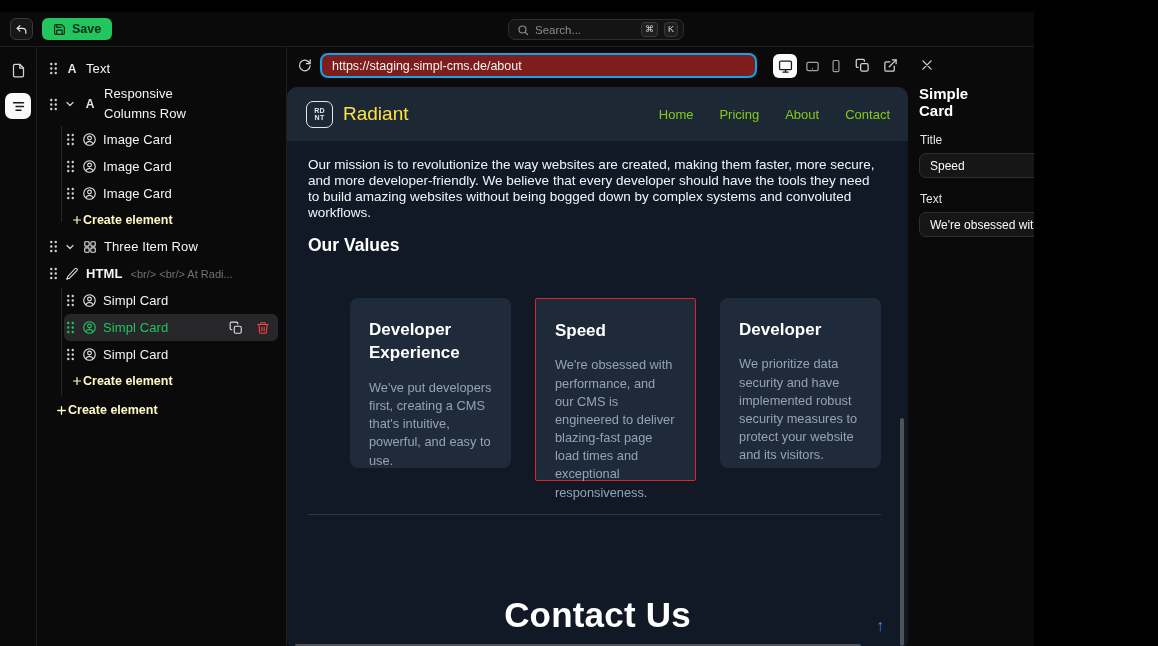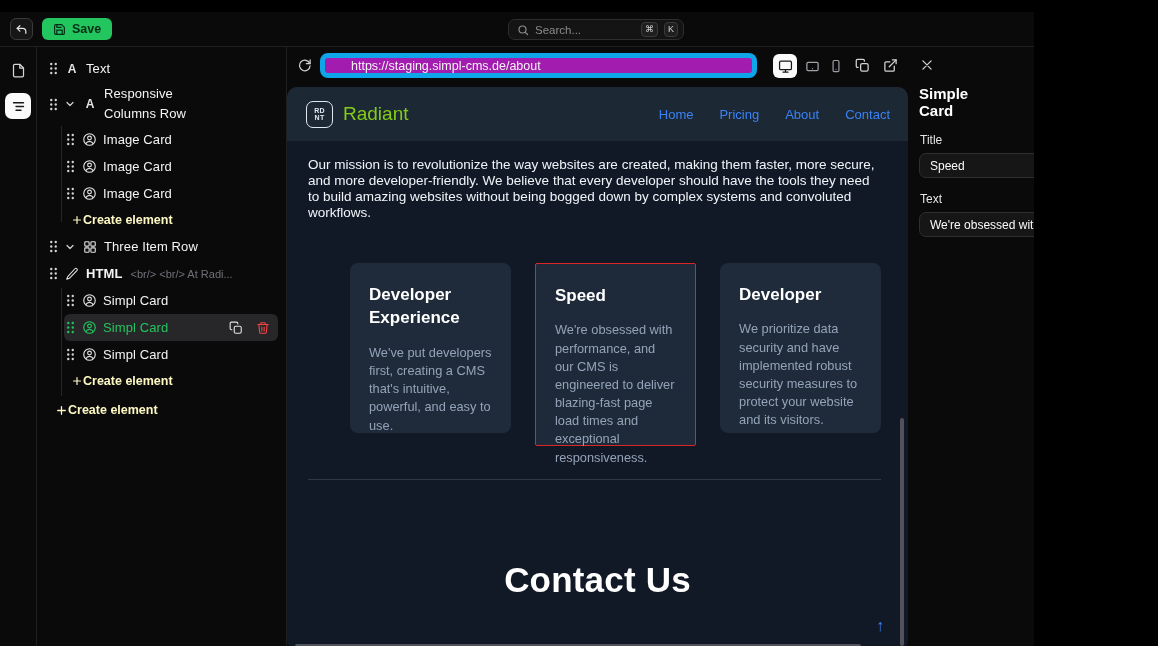--- a/index.html
+++ b/index.html
@@ -44,32 +44,32 @@
   .t-copy { color:#e4e4e7; cursor:pointer; }
   .t-trash { color:#ef4444; cursor:pointer; }
   .create-row { display:flex; align-items:center; gap:0; min-height:26px; margin-left:34px; color:#fef9c3; font-size:12.5px; font-weight:700; cursor:pointer; }
   .create-row.root { margin-left:18px; margin-top:3px; }
   .a-glyph { font-size:12px; font-weight:700; font-style:normal; }
 
   
   .center { position:absolute; left:287px; top:35px; width:621px; height:611px; background:#0a0a0a; }
   .ptoolbar { position:absolute; left:0; top:0; width:100%; height:38px; }
   .refresh-ic { position:absolute; left:10px; top:11px; color:#d4d4d8; cursor:pointer; }
-  .urlfield { position:absolute; left:33px; top:6px; width:437px; height:25px; background:#a21caf; border:5px solid #0ea5e9; border-radius:8px; padding:0 26px; color:#f4f4f5; font-size:12.5px; font-family:inherit; outline:none; }
+  .urlfield { position:absolute; left:33px; top:6px; width:437px; height:25px; background:#7f1d1d; border:2px solid #0ea5e9; border-radius:8px; padding:0 10px; color:#f4f4f5; font-size:12.5px; font-family:inherit; outline:none; }
   .dev-btn { position:absolute; top:7px; width:24px; height:24px; border-radius:6px; display:flex; align-items:center; justify-content:center; color:#a1a1aa; cursor:pointer; }
   .dev-btn.active { background:#fafafa; color:#18181b; }
   .tb-ic { position:absolute; top:11px; color:#d4d4d8; cursor:pointer; }
 
   
   .pane { position:absolute; left:0; top:40px; width:621px; height:563px; background:#111927; border-radius:10px; overflow:hidden; }
   .site-header { height:54px; background:#1c2834; display:flex; align-items:center; padding:0 18px 0 19px; }
   .logo-badge { width:27px; height:27px; border:1.6px solid #e2e8f0; border-radius:7px; color:#e2e8f0; display:flex; flex-direction:column; align-items:center; justify-content:center; font-size:7px; font-weight:700; line-height:1.05; letter-spacing:.3px; }
-  .brand { color:#84cc16; font-size:19px; font-weight:500; margin-left:10px; }
+  .brand { color:#fde047; font-size:19px; font-weight:500; margin-left:10px; }
   .site-nav { margin-left:auto; display:flex; gap:26px; }
-  .site-nav span { color:#3b82f6; font-size:13px; cursor:pointer; }
+  .site-nav span { color:#84cc16; font-size:13px; cursor:pointer; }
   .mission { margin:16px 27px 0 21px; color:#f1f5f9; font-size:13.5px; line-height:16px; max-width:572px; }
   .values-h { margin:14px 0 0 21px; color:#fff; font-size:17.5px; font-weight:700; }
   .cards { display:flex; gap:24px; margin:42px 27px 0 27px; align-items:flex-start;padding-left:36px; }
   .card { width:173px; height:170px; background:#1f2b3a; border-radius:8px; padding:20px 19px; }
   .card.selected { height:183px; border:1px solid #dc2626; border-radius:2px; background:#1e2a39; cursor:pointer; }
   .card h3 { color:#fff; font-size:17px; font-weight:700; line-height:1.38; }
   .card p { margin-top:14px; color:#94a3b8; font-size:12.8px; line-height:1.42; }
   .divider { height:1px; background:#2e3948; margin:33px 27px 0 21px; }
   .contact-h { margin-top:80px; text-align:center; color:#fff; font-size:35px; font-weight:700; letter-spacing:.2px; }
   .scrolltop { position:absolute; right:24px; bottom:15px; color:#3b82f6; font-size:16px; font-weight:700; cursor:pointer; }
@@ -462,20 +462,21 @@
         <span class="brand">Radiant</span>
         <span class="site-nav">
           <span>Home</span>
           <span>Pricing</span>
           <span>About</span>
           <span>Contact</span>
         </span>
       </div>
 
       <p class="mission">Our mission is to revolutionize the way websites are created, making them faster, more secure, and more developer-friendly. We believe that every developer should have the tools they need to build amazing websites without being bogged down by complex systems and convoluted workflows.</p>
+      <h2 class="values-h">Our Values</h2>
 
       <div class="cards">
         <div class="card">
           <h3>Developer Experience</h3>
           <p>We've put developers first, creating a CMS that's intuitive, powerful, and easy to use.</p>
         </div>
         <div class="card selected">
           <h3>Speed</h3>
           <p>We're obsessed with performance, and our CMS is engineered to deliver blazing-fast page load times and exceptional responsiveness.</p>
         </div>

